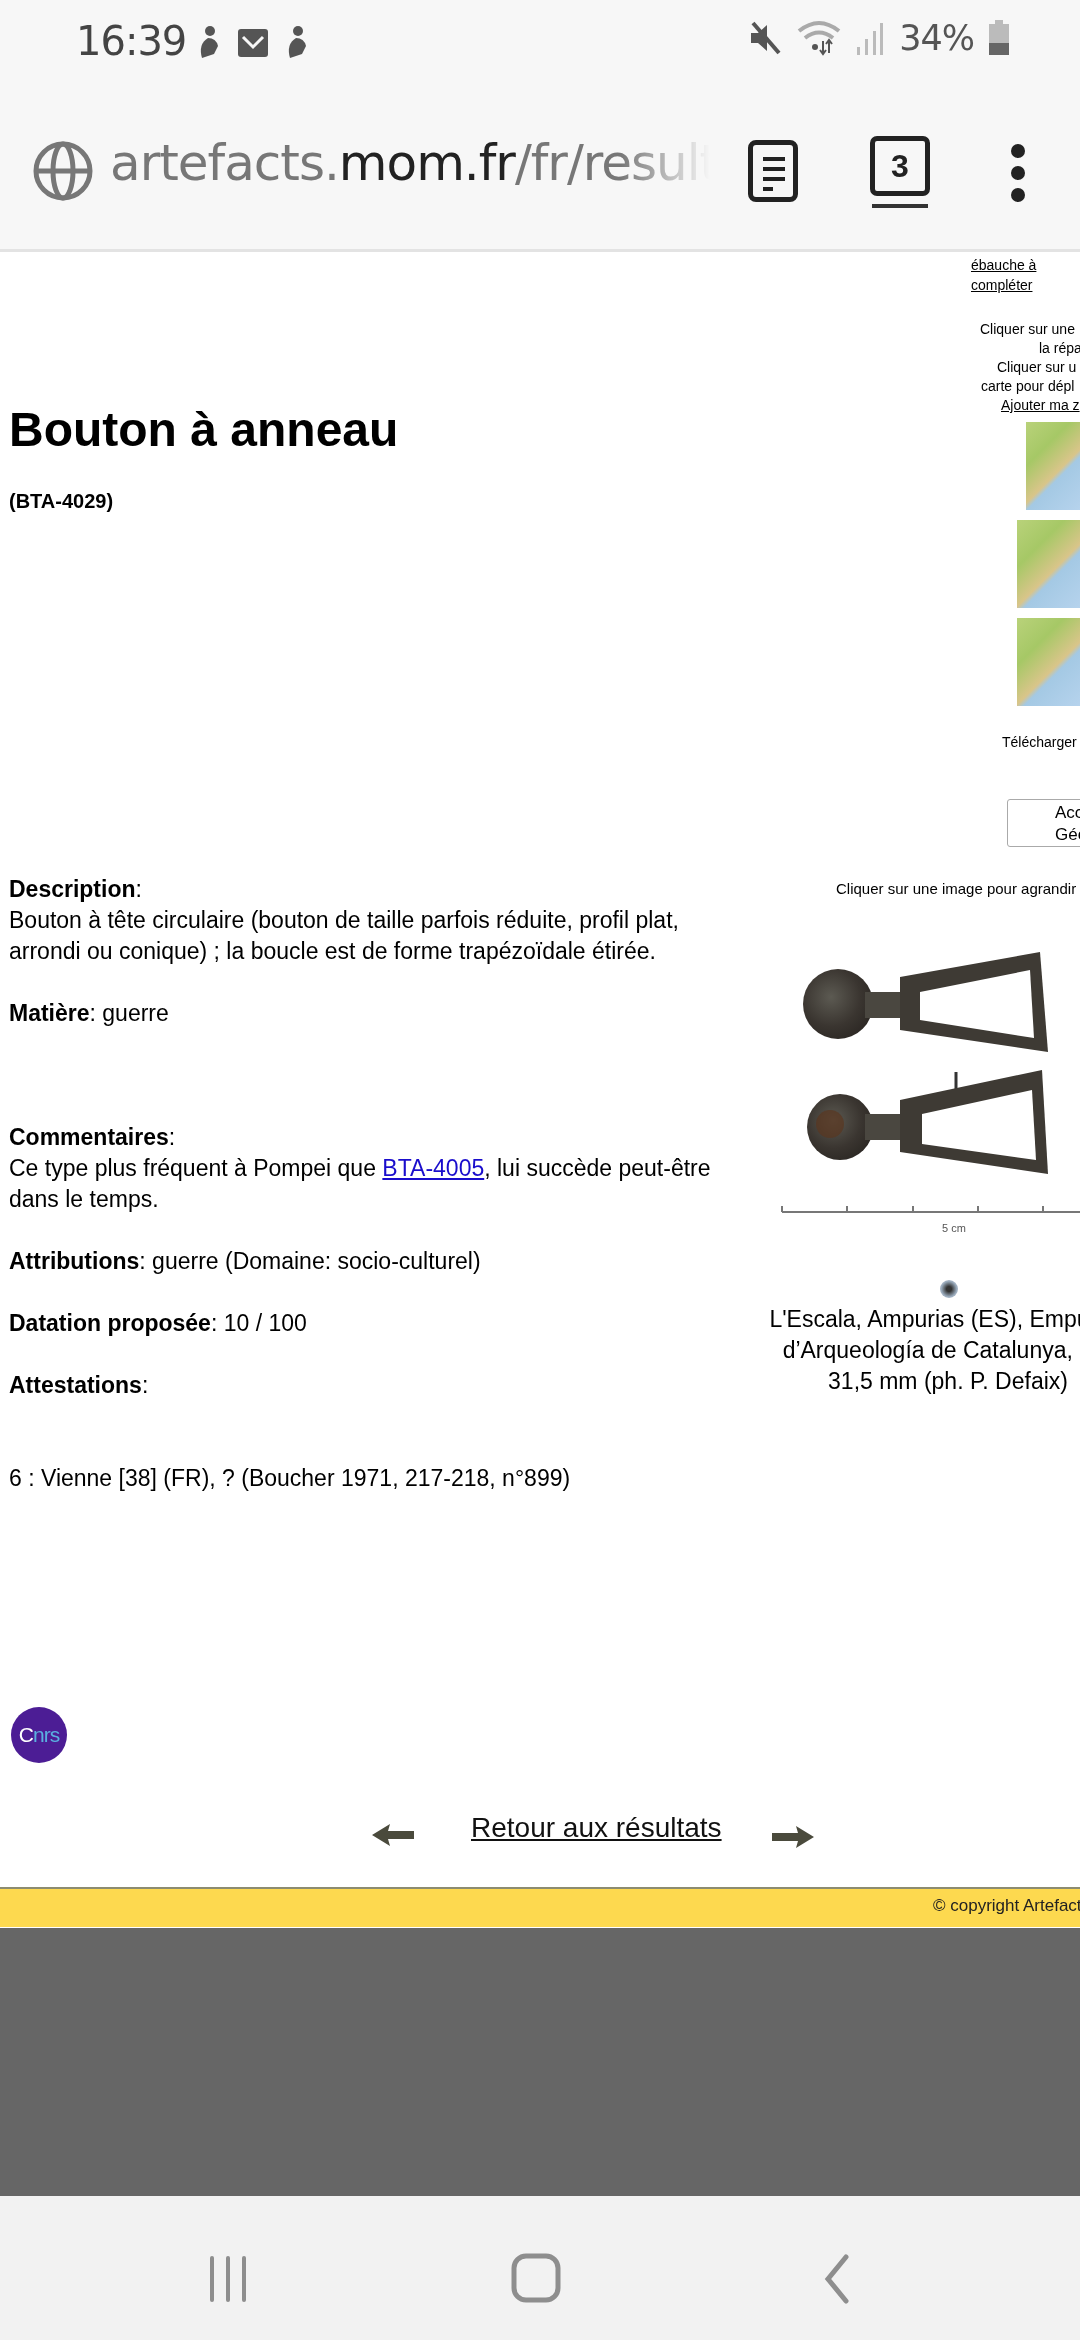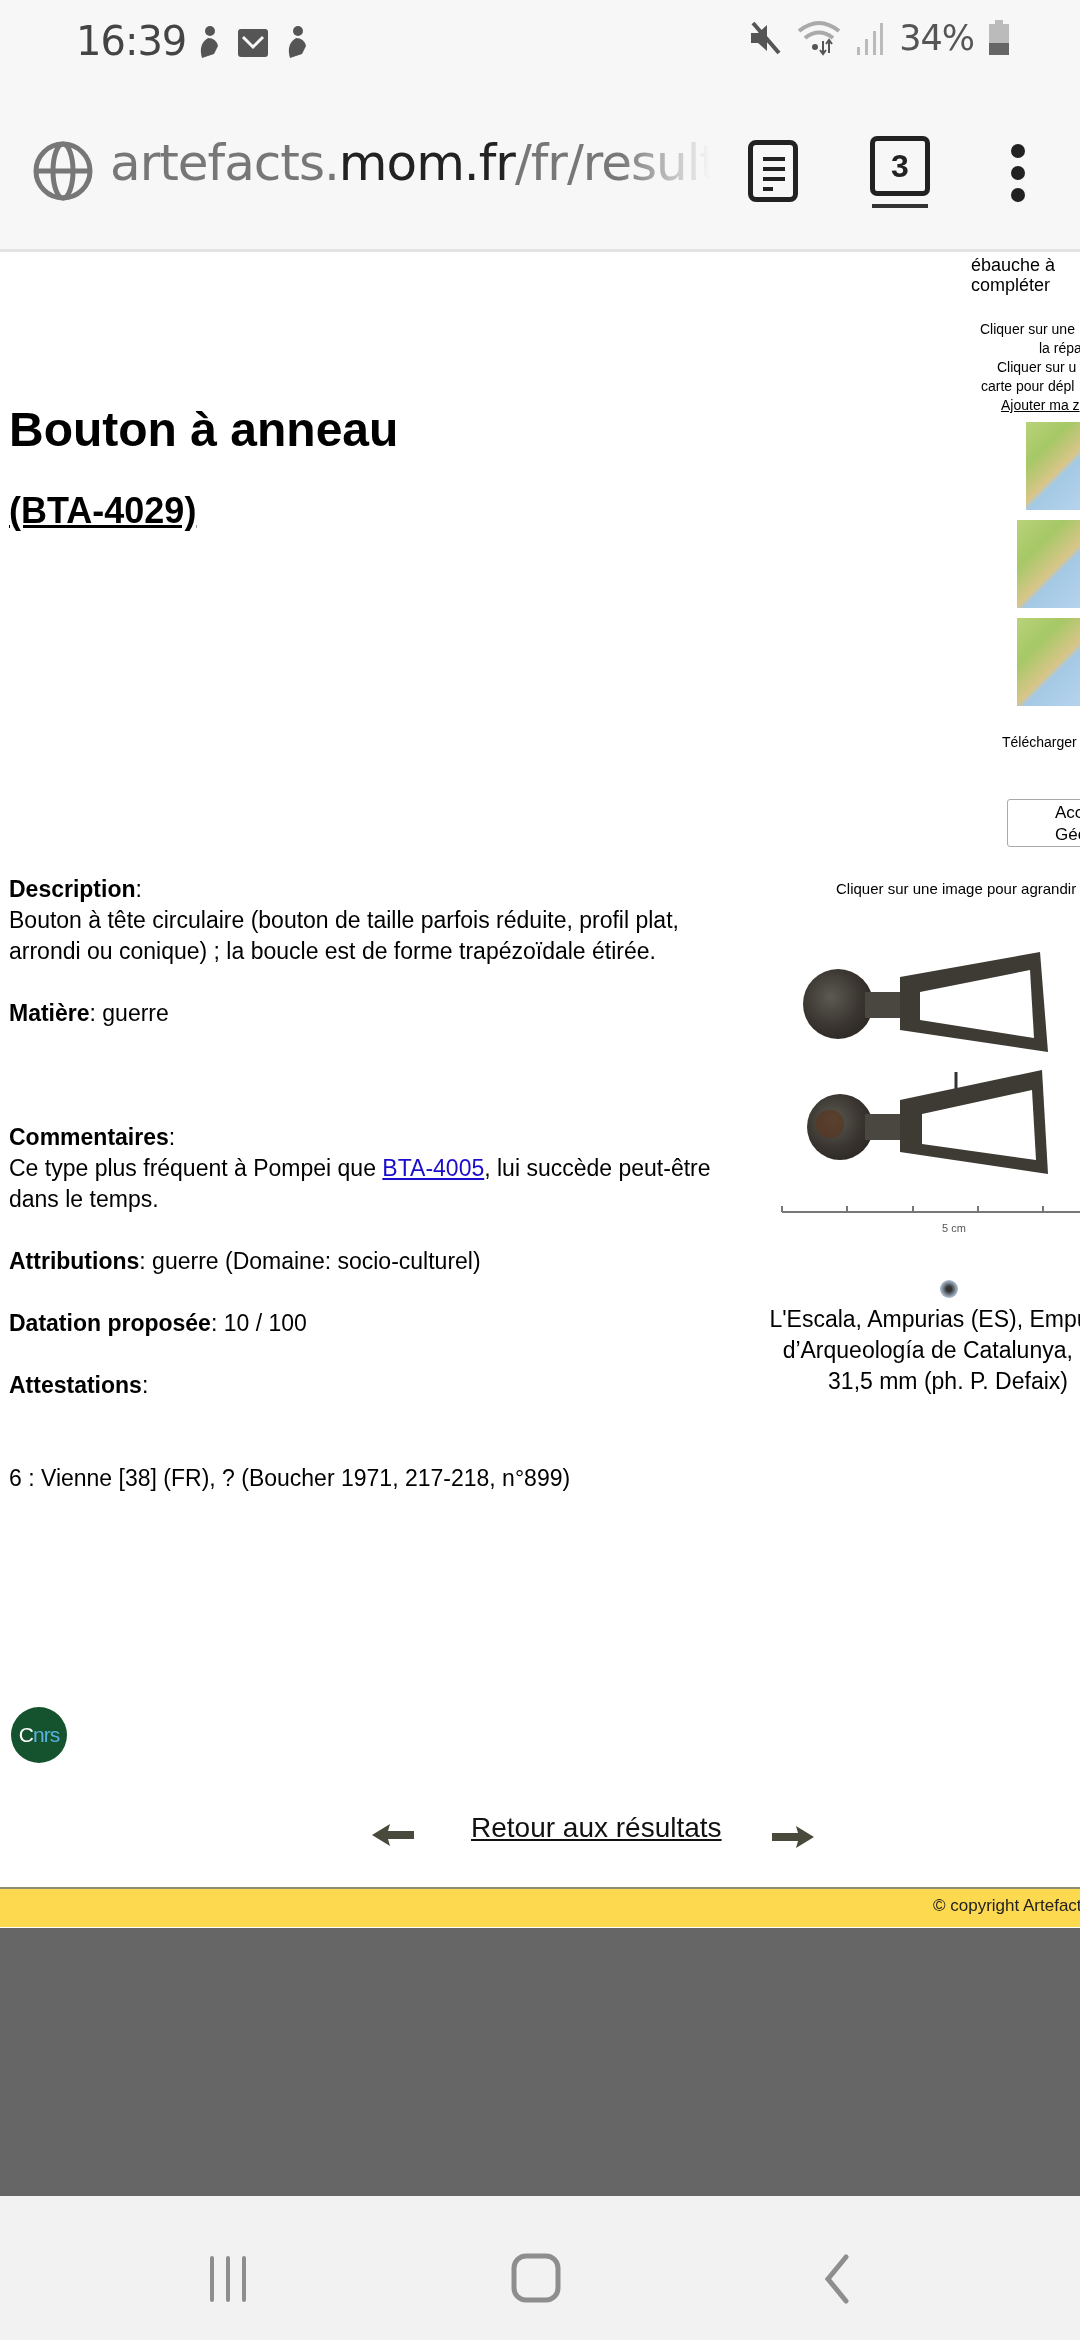--- a/index.html
+++ b/index.html
@@ -16,31 +16,31 @@
   .url-text .dom { color:#222; }
   .reader-btn { position:absolute; left:748px; top:56px; width:50px; height:62px; border:5px solid #222; border-radius:8px; box-sizing:border-box; }
   .reader-btn i { position:absolute; left:10px; height:4px; background:#222; }
   .tabs-btn { position:absolute; left:870px; top:52px; width:60px; height:60px; border:5px solid #222; border-radius:7px; box-sizing:border-box; font-weight:bold; font-size:32px; text-align:center; line-height:50px; color:#222; }
   .tabs-underline { position:absolute; left:872px; top:120px; width:56px; height:4px; background:#333; }
   .menu-btn { position:absolute; left:1006px; top:60px; width:24px; height:60px; }
   .menu-btn i { position:absolute; left:5px; width:14px; height:14px; border-radius:50%; background:#222; }
 
   .page { position:absolute; left:0; top:252px; width:1080px; height:1676px; background:#fff; overflow:hidden; }
   .title { position:absolute; left:9px; top:150px; font-size:48px; font-weight:bold; }
-  .ref { position:absolute; left:9px; top:238px; font-size:36px; font-weight:bold;text-decoration:underline; }
+  .ref { position:absolute; left:9px; top:238px; font-size:20px; font-weight:bold; }
   .content { position:absolute; left:9px; top:622px; width:720px; font-size:23px; line-height:31px; }
   .content p { margin:0 0 31px 0; }
   .content b { font-weight:bold; }
   .content a { color:#1a0dcc; font-weight:normal; text-decoration:underline; }
-  .cnrs { position:absolute; left:11px; top:1455px; width:56px; height:56px; border-radius:50%; background:#14532d; color:#fff; font-size:21px; text-align:center; line-height:56px; letter-spacing:-1px; }
+  .cnrs { position:absolute; left:11px; top:1455px; width:56px; height:56px; border-radius:50%; background:#4c1d95; color:#fff; font-size:21px; text-align:center; line-height:56px; letter-spacing:-1px; }
   .cnrs span { color:#5ab0e0; }
   .nav-back { position:absolute; left:370px; top:1570px; }
   .nav-next { position:absolute; left:770px; top:1572px; }
   .retour { position:absolute; left:471px; top:1560px; font-size:28px; text-decoration:underline; color:#111; font-family:"Liberation Sans Narrow","Liberation Sans", sans-serif; }
-  .ebauche { position:absolute; left:971px; top:3px; font-size:18px; line-height:20px; }
+  .ebauche { position:absolute; left:971px; top:3px; font-size:14px; line-height:20px;text-decoration:underline; }
   .map { position:absolute; background:linear-gradient(135deg,#b9d27a 0%,#a6c866 30%,#d9c58a 55%,#a4c9e4 60%,#b8d4ee 100%); }
   .telecharger { position:absolute; left:1002px; top:482px; font-size:14px; white-space:nowrap; }
   .acc-btn { position:absolute; left:1007px; top:547px; width:100px; height:48px; border:1px solid #aaa; border-radius:3px; background:#fff; font-size:17px; line-height:22px; box-sizing:border-box; padding:2px 0 0 48px; }
 
   .img-help { position:absolute; left:836px; top:628px; font-size:15px; white-space:nowrap; }
   .artifact { position:absolute; left:780px; top:700px; width:320px; height:300px; }
   .caption-icon { position:absolute; left:940px; top:1028px; width:18px; height:18px; border-radius:50%; background:radial-gradient(circle,#333 20%,#9ab 60%,#dde 100%); }
   .caption { position:absolute; left:718px; top:1052px; width:460px; text-align:center; font-size:23px; line-height:31px; white-space:nowrap; }
 
   .footer { position:absolute; left:0; top:1887px; width:1080px; height:40px; background:#fdd94f; border-top:2px solid #8c8c70; box-sizing:border-box; }

